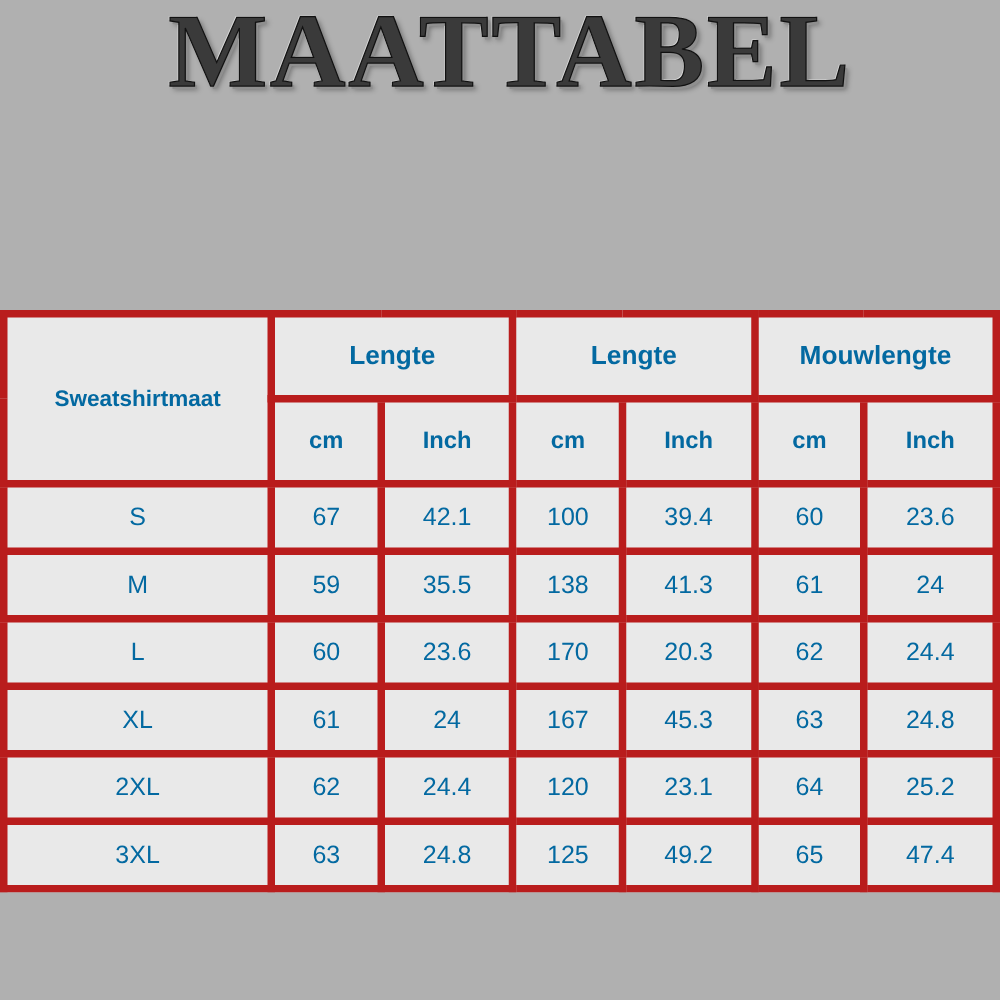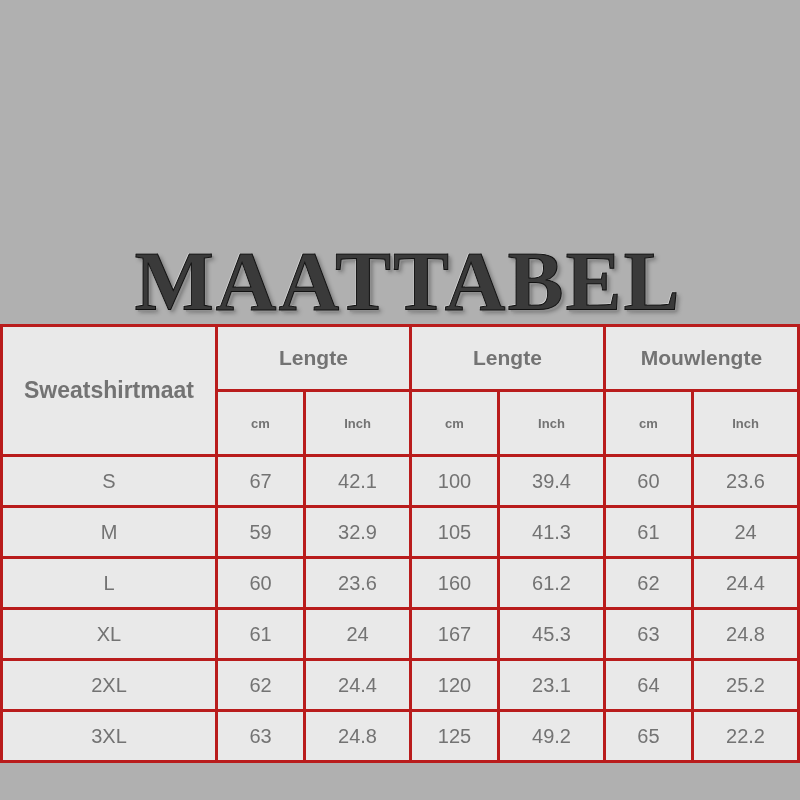--- a/index.html
+++ b/index.html
@@ -15,23 +15,23 @@
   }
   .page {
     position: relative;
     width: 800px;
     height: 800px;
     background: #b0b0b0;
     display: flex;
     flex-direction: column;
   }
   .title-area {
-    height: 324px;
+    height: 248px;
     display: flex;
-    align-items: flex-end;
+    align-items: flex-start;
     justify-content: center;
     background: #b0b0b0;
     padding-left: 16px;
   }
   .title {
     font-family: "Liberation Serif", serif;
     font-size: 84px;
     font-weight: 700;
     letter-spacing: 2px;
     color: #3a3a3a;
@@ -48,39 +48,39 @@
     background: #e9e9e9;
   }
   table.size-table {
     border-collapse: collapse;
     width: 800px;
     table-layout: fixed;
     background: #e9e9e9;
   }
   table.size-table th,
   table.size-table td {
-    border: 3px solid #b91c1c;
+    border: 6px solid #b91c1c;
     text-align: center;
-    color: #737373;
+    color: #0369a1;
     background: #e9e9e9;
   }
   table.size-table th.group-head {
     font-size: 21px;
     font-weight: 700;
     height: 62px;
     padding: 0;
   }
   table.size-table th.unit-head {
-    font-size: 13px;
+    font-size: 19px;
     font-weight: 700;
     height: 62px;
     padding: 0;
   }
   table.size-table th.corner {
-    font-size: 23px;
+    font-size: 18px;
     font-weight: 700;
     padding: 0 6px;
   }
   table.size-table td {
     font-size: 20px;
     height: 48px;
     padding: 0;
     font-weight: 400;
   }
   
@@ -134,32 +134,32 @@
           <td>67</td>
           <td>42.1</td>
           <td>100</td>
           <td>39.4</td>
           <td>60</td>
           <td>23.6</td>
         </tr>
         <tr>
           <td>M</td>
           <td>59</td>
-          <td>32.9</td>
-          <td>105</td>
+          <td>35.5</td>
+          <td>138</td>
           <td>41.3</td>
           <td>61</td>
           <td>24</td>
         </tr>
         <tr>
           <td>L</td>
           <td>60</td>
           <td>23.6</td>
-          <td>160</td>
-          <td>61.2</td>
+          <td>170</td>
+          <td>20.3</td>
           <td>62</td>
           <td>24.4</td>
         </tr>
         <tr>
           <td>XL</td>
           <td>61</td>
           <td>24</td>
           <td>167</td>
           <td>45.3</td>
           <td>63</td>
@@ -174,21 +174,21 @@
           <td>64</td>
           <td>25.2</td>
         </tr>
         <tr>
           <td>3XL</td>
           <td>63</td>
           <td>24.8</td>
           <td>125</td>
           <td>49.2</td>
           <td>65</td>
-          <td>22.2</td>
+          <td>47.4</td>
         </tr>
       </tbody>
     </table>
   </div>
 
   <div class="bottom-strip"></div>
 
 </div>
 
 </body></html>

